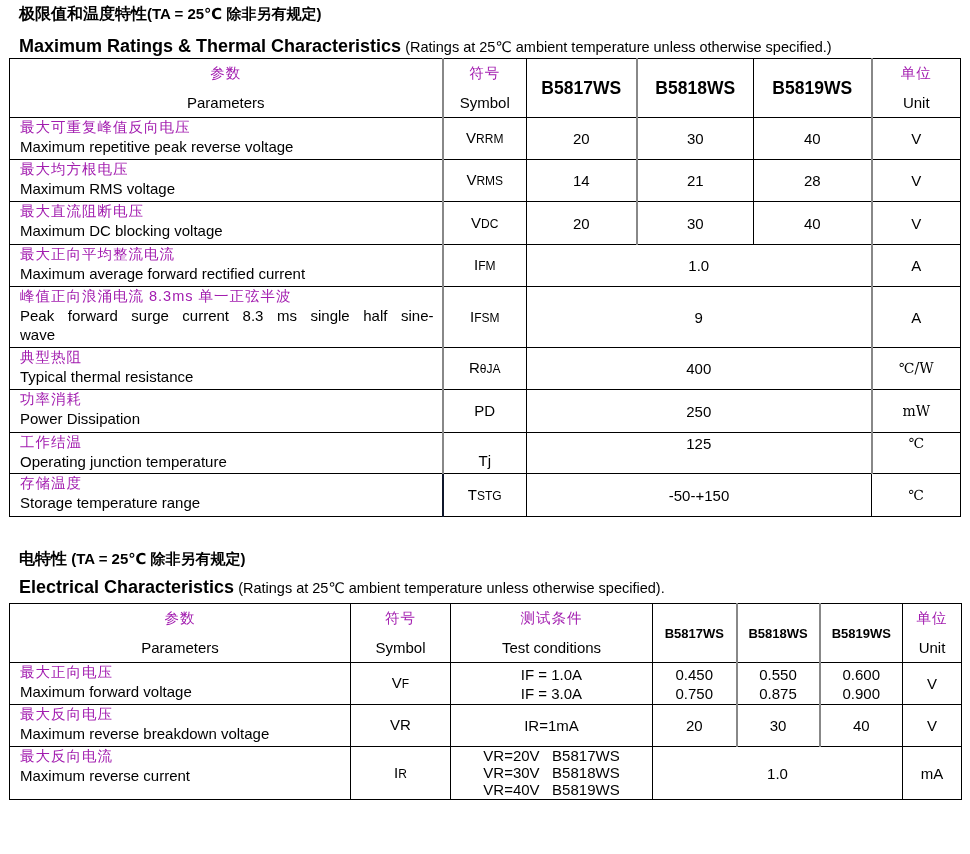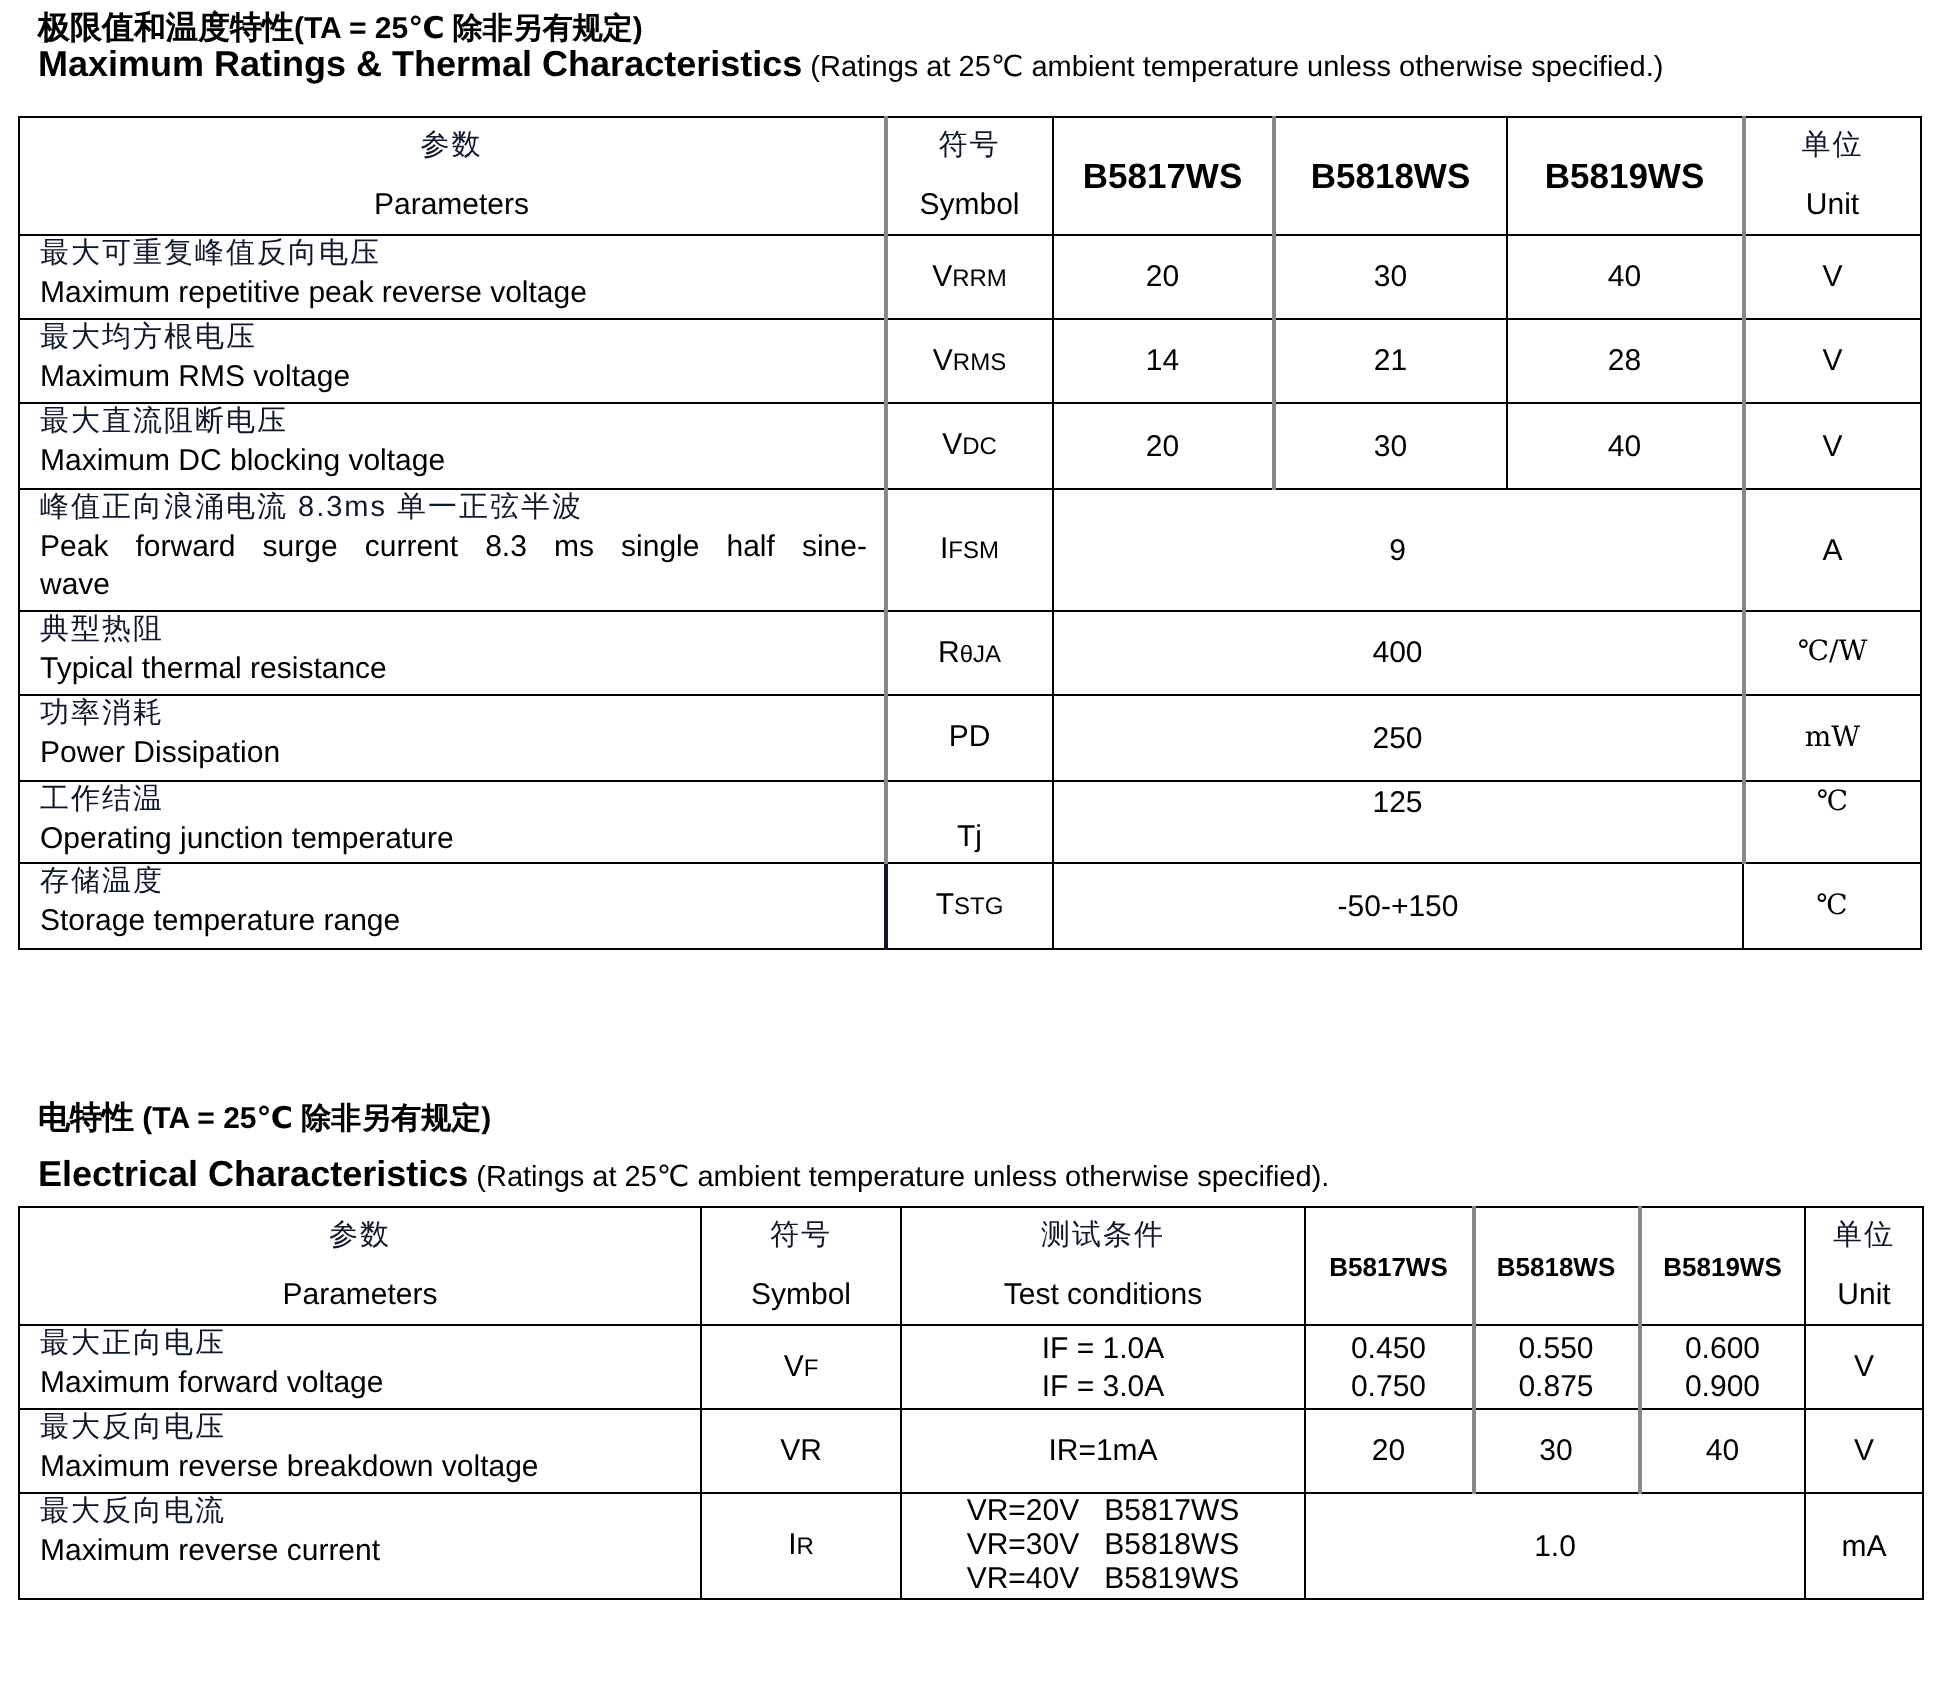--- a/index.html
+++ b/index.html
@@ -6,35 +6,35 @@
   body { width:970px; height:854px; position:relative; overflow:hidden;
          font-family:"Liberation Sans", "DejaVu Sans", sans-serif; color:#000; }
   .h-cn { position:absolute; left:19px; font-size:16px; font-weight:bold; white-space:nowrap; }
   .h-cn .sub { font-weight:bold; font-size:15px; }
   .h-en { position:absolute; left:19px; font-size:18px; font-weight:bold; white-space:nowrap; }
   .h-en .sub { font-weight:normal; font-size:14.5px; }
   table { position:absolute; border-collapse:collapse; table-layout:fixed; }
   td { border:1px solid #000; padding:0; font-size:15px; text-align:center; vertical-align:middle; line-height:19px; }
   td.vl { border-left:2px solid #888; }
   td.param { text-align:left; padding-left:10px; padding-right:8px; vertical-align:top; }
-  .cn { color:#0f172a; font-size:14.5px; display:block; letter-spacing:1px; }
+  .cn { color:#a21caf; font-size:14.5px; display:block; letter-spacing:1px; }
   .en { display:block; }
   .justify { text-align:justify; text-align-last:left; }
   .sym small { font-size:12px; }
   .hdr-model { font-weight:bold; font-size:17.5px; }
   .hdr-model-sm { font-weight:bold; font-size:13px; }
   .unit-serif { font-family:"DejaVu Serif", "Liberation Serif", serif; font-size:14px; }
   .hdr-line { display:block; line-height:29px; }
   .cond { display:inline-block; text-align:left; }
 </style>
 </head>
 <body>
 
 <div class="h-cn" style="top:4px;"><span>极限值和温度特性</span><span class="sub">(TA = 25℃  除非另有规定)</span></div>
-<div class="h-en" style="top:22px;"><span>Maximum Ratings &amp; Thermal Characteristics</span><span class="sub"> (Ratings at 25℃  ambient temperature unless otherwise specified.)</span></div>
+<div class="h-en" style="top:36px;"><span>Maximum Ratings &amp; Thermal Characteristics</span><span class="sub"> (Ratings at 25℃  ambient temperature unless otherwise specified.)</span></div>
 
 <table style="left:9px; top:58px; width:951px;">
   <colgroup>
     <col style="width:433px">
       <col style="width:84px">
       <col style="width:110px">
       <col style="width:117px">
       <col style="width:118px">
       <col style="width:89px">
   </colgroup>
@@ -86,20 +86,29 @@
           <span class="cn">最大直流阻断电压</span>
           <span class="en">Maximum DC blocking voltage</span>
         </td>
     <td class="vl sym"><span>V</span><small>DC</small></td>
     <td>20</td>
     <td class="vl">30</td>
     <td>40</td>
     <td class="vl">V</td>
   </tr>
 
+  <tr style="height:42px;">
+    <td class="param">
+          <span class="cn">最大正向平均整流电流</span>
+          <span class="en">Maximum average forward rectified current</span>
+        </td>
+    <td class="vl sym"><span>I</span><small>FM</small></td>
+    <td colspan="3">1.0</td>
+    <td class="vl">A</td>
+  </tr>
 
   <tr style="height:61px;">
     <td class="param">
           <span class="cn">峰值正向浪涌电流 8.3ms 单一正弦半波</span>
           <span class="en justify" style="word-spacing:7px;">Peak forward surge current 8.3 ms single half sine-wave</span>
         </td>
     <td class="vl sym"><span>I</span><small>FSM</small></td>
     <td colspan="3">9</td>
     <td class="vl">A</td>
   </tr>

